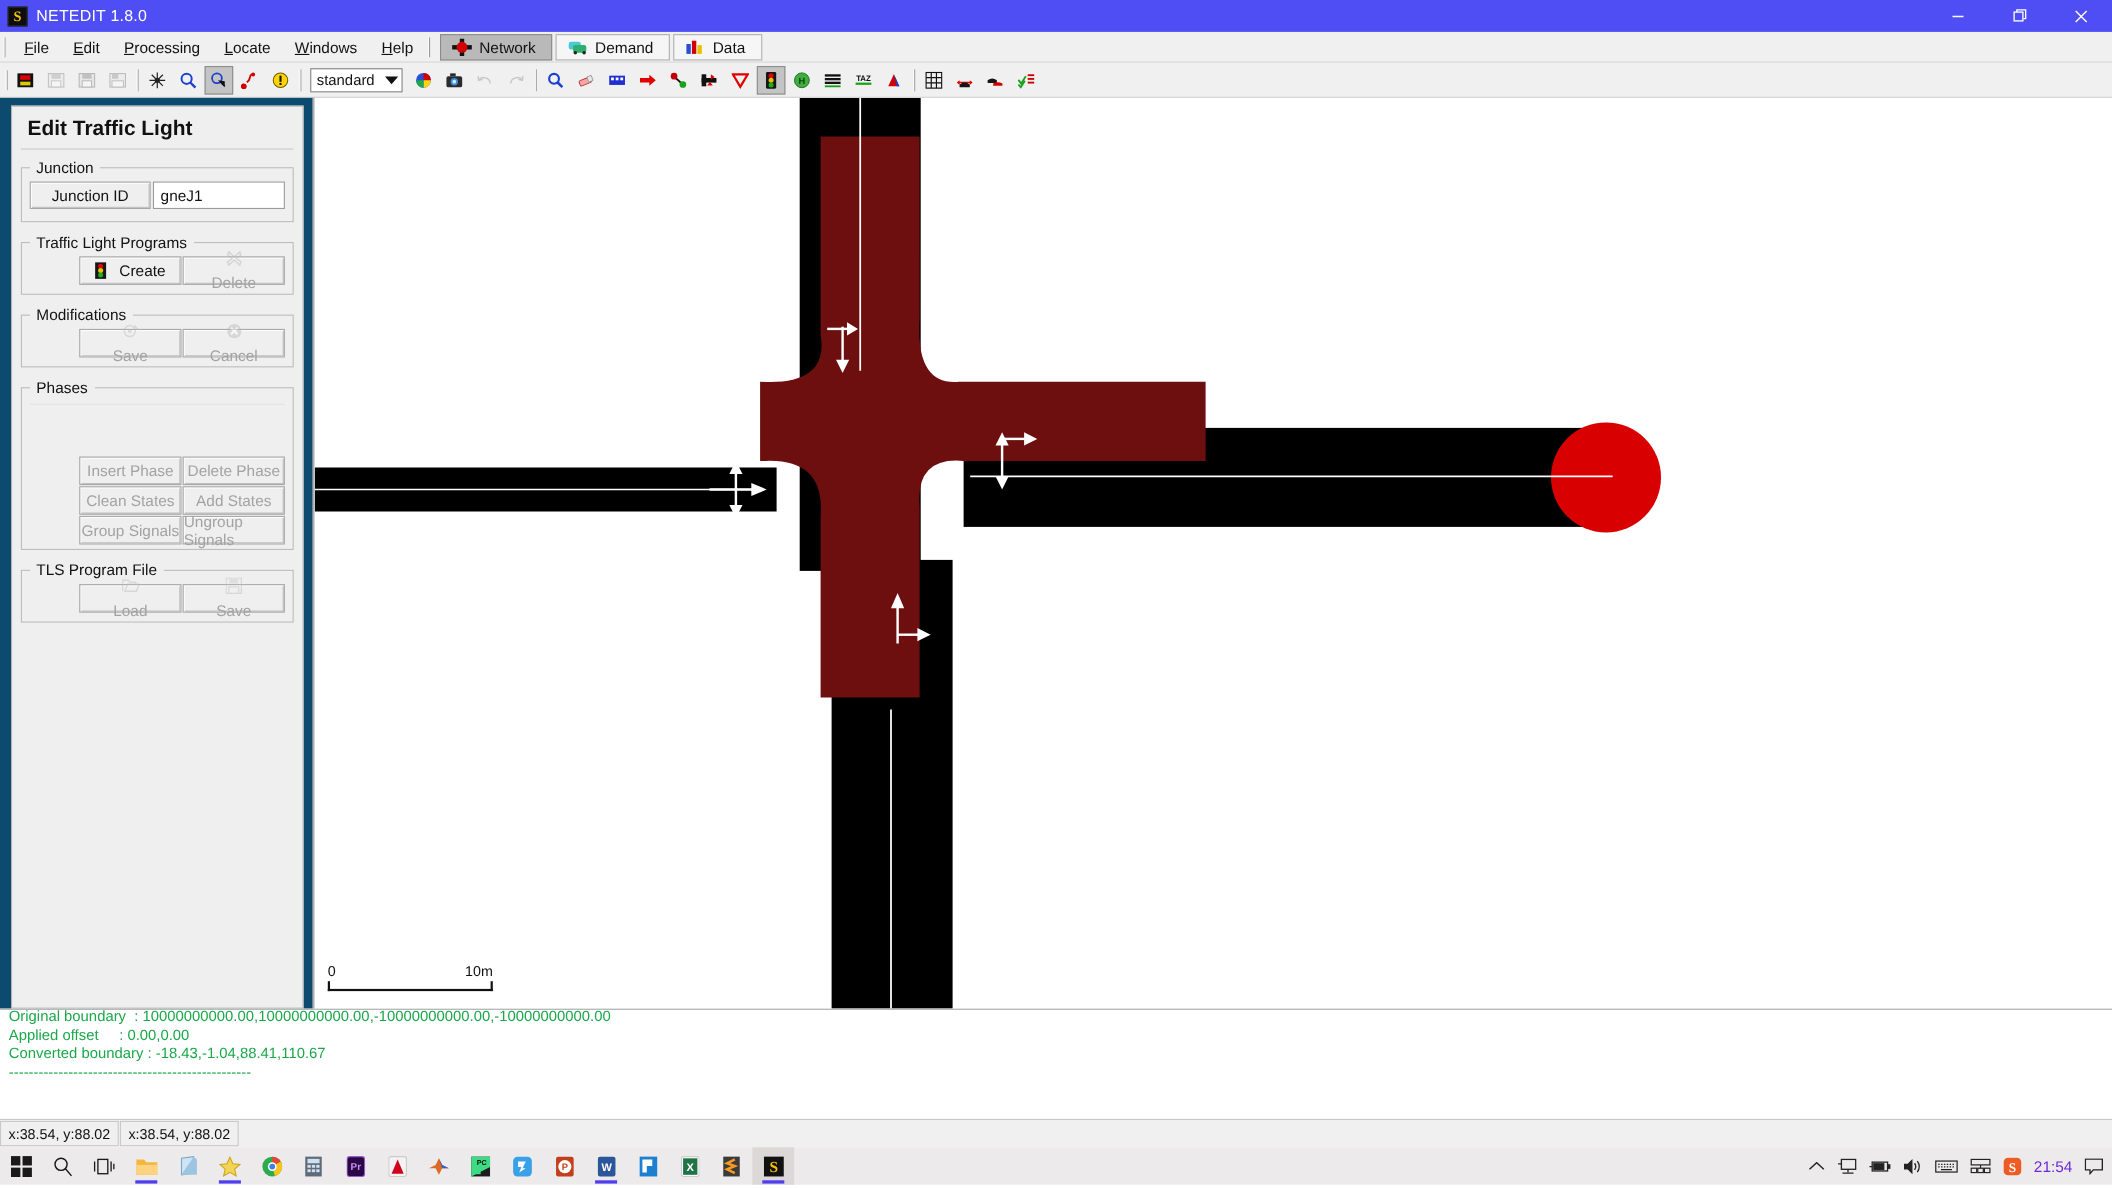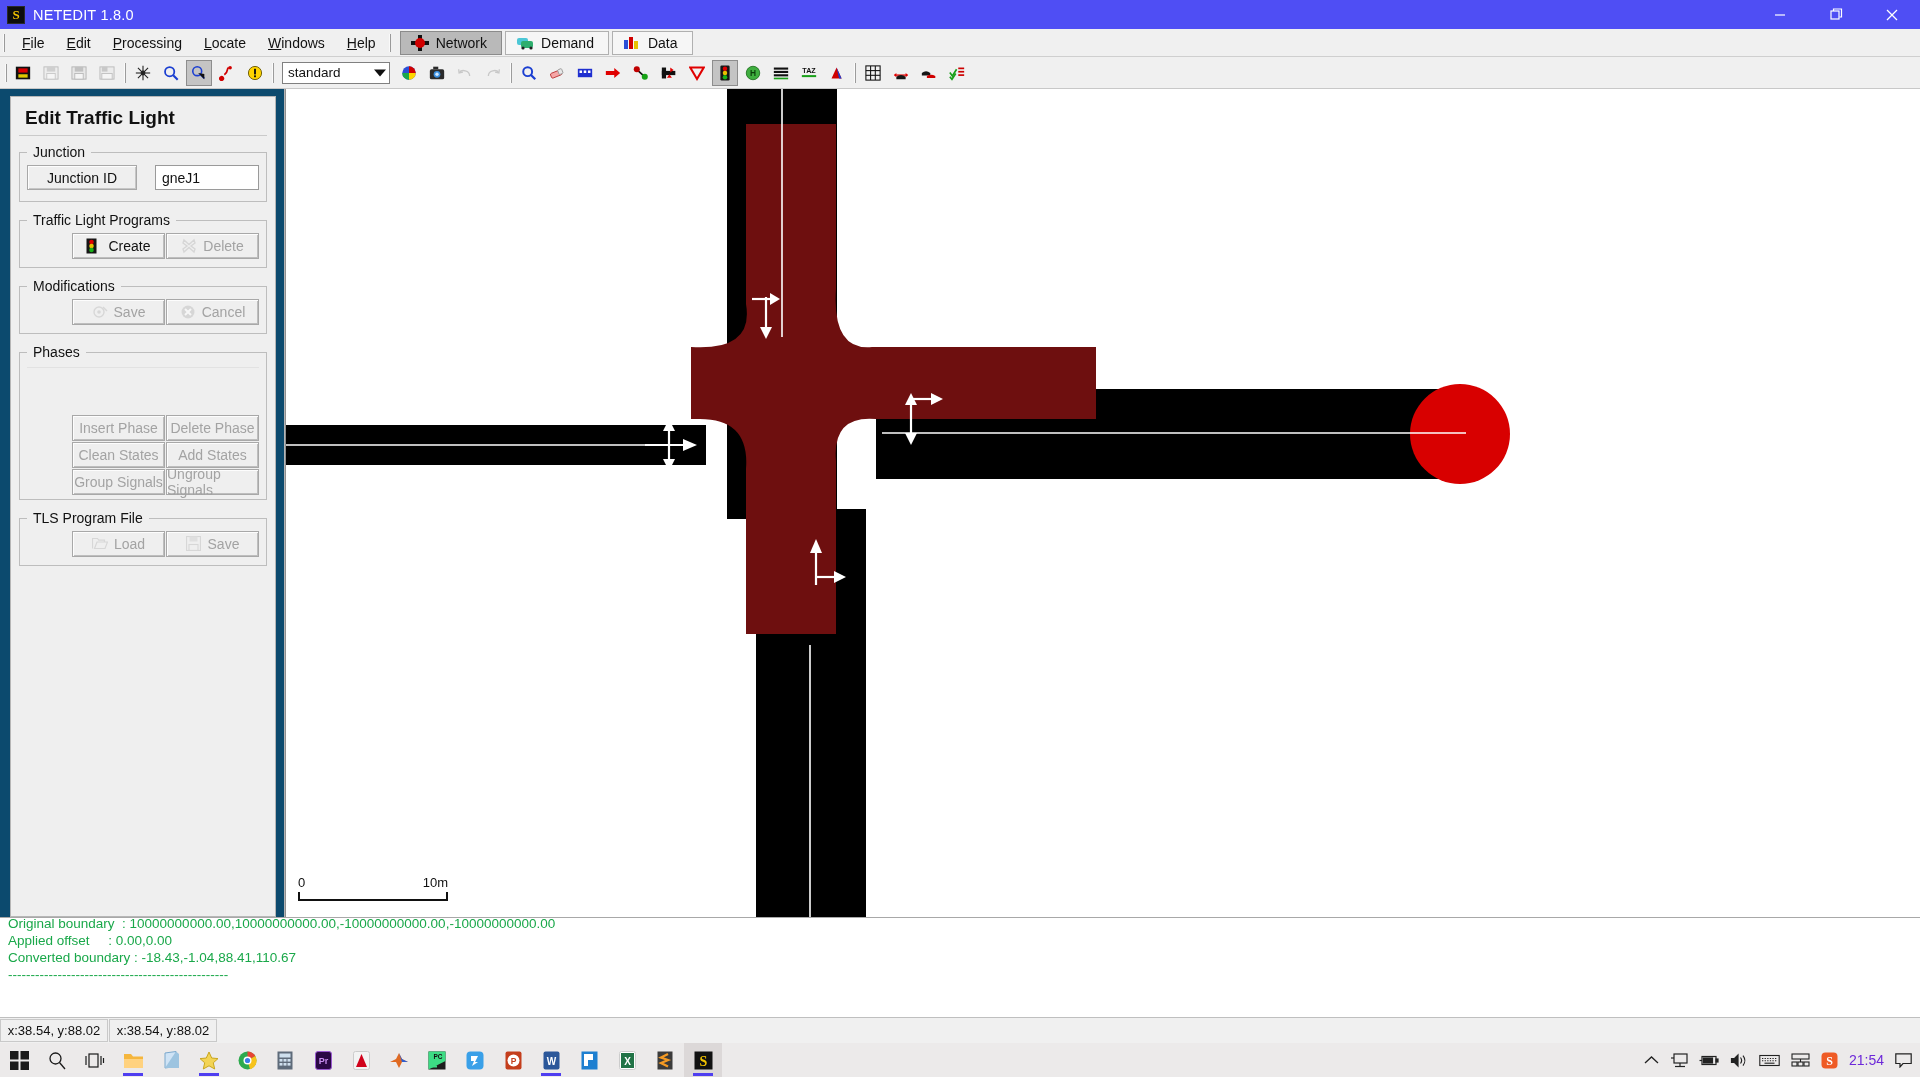--- a/index.html
+++ b/index.html
@@ -60,21 +60,21 @@
   .tb-sep { width: 8px; height: 22px; display:flex; align-items:center; justify-content:center; }
   .tb-sep i { display:block; width:2px; height:20px; border-left:1px solid #fbfbfb; border-right:1px solid #9c9c9c; }
   .tb-btn {
     width: 26px; height: 26px; margin: 0 1px;
     display: flex; align-items: center; justify-content: center;
     border: 1px solid transparent; position: relative;
   }
   .tb-btn.pressed { background: #c4c4c4; border: 1px solid #8d8d8d; }
   .tb-btn.disabled { opacity: .38; }
   #combo {
-    width: 108px; height: 22px; margin: 0 5px; background: #ffffff;
+    width: 84px; height: 22px; margin: 0 5px; background: #ffffff;
     border: 1px solid #808080; display: flex; align-items: center;
     font-size: 13.5px; color: #111; padding-left: 5px; position: relative;
   }
   #combo .arrow {
     position: absolute; right: 3px; top: 50%; transform: translateY(-50%);
     width: 0; height: 0; border-left: 6px solid transparent; border-right: 6px solid transparent;
     border-top: 7px solid #111;
   }
 
   
@@ -97,42 +97,42 @@
   .row { display: flex; margin-bottom: 3px; }
   .lbl-btn {
     flex: 0 0 110px; height: 25px; background: #efefef; border: 1px solid #a8a8a8;
     display: flex; align-items: center; justify-content: center;
     font-size: 14px; color: #111;
     box-shadow: inset 1px 1px 0 #fdfdfd, inset -1px -1px 0 #c6c6c6;
   }
   .txt-field {
     flex: 1; height: 25px; background: #ffffff; border: 1px solid #9a9a9a;
     display: flex; align-items: center; padding-left: 6px; font-size: 14px; color: #111;
-    margin-left: 18px;
+    margin-left: 2px;
   }
   .txt-field.grey { background: #ececec; border: 1px solid #b4b4b4; }
   .txt-field.combo { position: relative; }
   .txt-field.combo .carr {
     position: absolute; right: 2px; top: 2px; bottom: 2px; width: 18px;
     background: #e6e6e6; border: 1px solid #a9a9a9;
     display: flex; align-items: center; justify-content: center;
   }
   .txt-field.combo .carr span {
     width: 0; height: 0; border-left: 5px solid transparent; border-right: 5px solid transparent;
     border-top: 6px solid #888;
   }
   .btn2 { display: flex; gap: 0; margin-left: 45px; }
   .pbtn {
     flex: 1; height: 26px; background: #efefef; border: 1px solid #a8a8a8;
     display: flex; align-items: center; justify-content: center; gap: 6px;
     font-size: 14px; color: #111;
     box-shadow: inset 1px 1px 0 #fdfdfd, inset -1px -1px 0 #bebebe;
   }
   .pbtn + .pbtn { margin-left: 1px; }
-  .pbtn.disabled { color: #a3a3a3; }
+  .pbtn.disabled { color: #a3a3a3; flex-direction: column; }
   .pbtn.disabled .ic { opacity: .45; }
   .ic { width: 16px; height: 16px; display: block; }
   #phasebox { min-height: 84px; padding-bottom: 4px; }
   #phase-list {
     height: 42px; border-top: 1px solid #e2e2e2; margin: 2px 0 6px 0;
   }
   .grid3 { display: flex; flex-direction: column; }
   .grid3 .btn2 + .btn2 { margin-top: 1px; }
 
   

